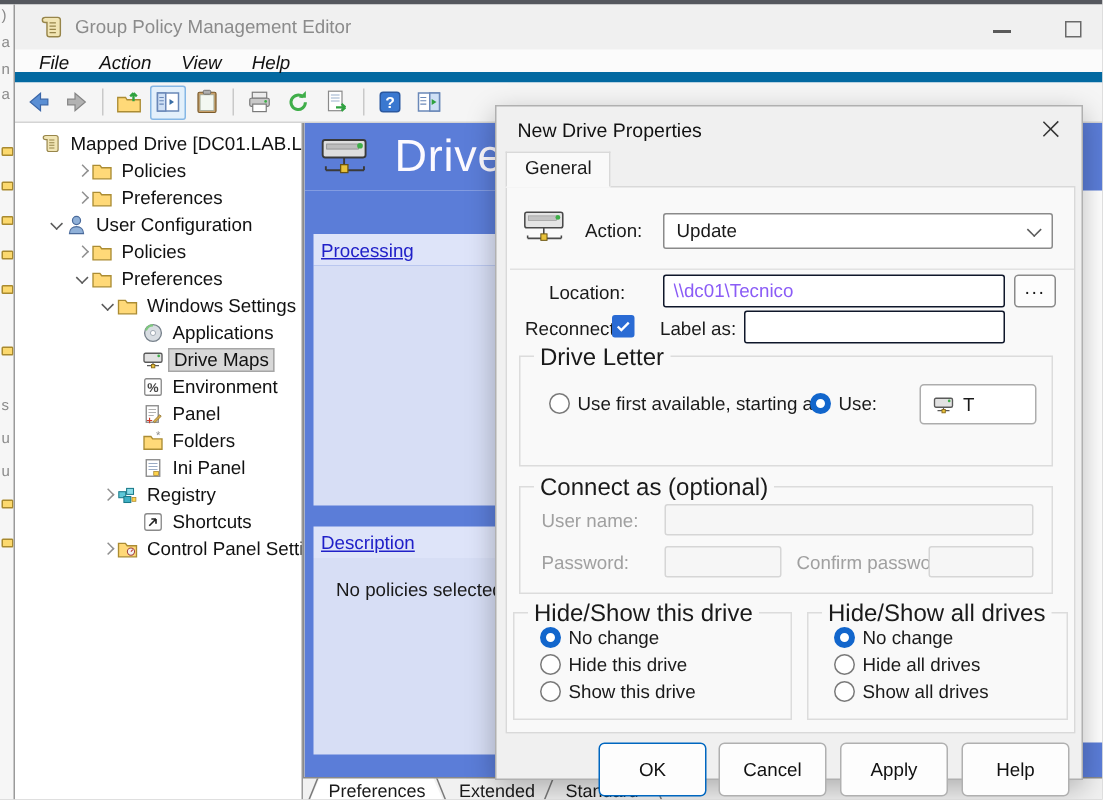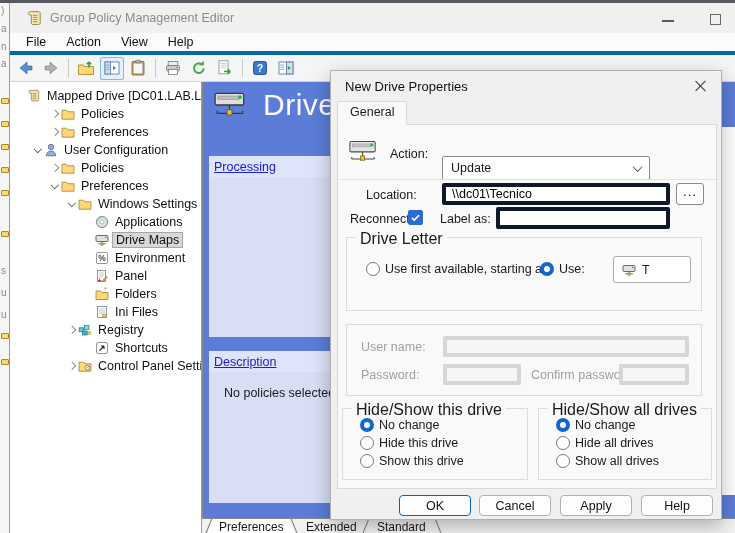--- a/index.html
+++ b/index.html
@@ -11,21 +11,21 @@
   .edge-strip{position:absolute;left:0;top:3px;width:10px;height:530px;background:#f6f6f6;border-right:1px solid #9a9a9a;overflow:hidden;}
   .edge-frag{position:absolute;left:1px;font-size:10px;color:#8a8a8a;}
   .edge-folder{position:absolute;left:1px;width:8px;height:6px;background:#fcd96e;border:1px solid #a98a2f;border-radius:1px;}
 
   
   .titlebar{position:absolute;left:10px;top:3px;width:725px;height:30px;background:#f0f0f0;}
   .title-icon{position:absolute;left:16px;top:7px;width:17px;height:17px;}
   .title-text{position:absolute;left:40px;top:8px;color:#8b8b8b;font-size:12.5px;}
   .cap-min{position:absolute;left:652px;top:17px;width:12px;height:1.6px;background:#5a5a5a;}
   .cap-max{position:absolute;left:700px;top:11px;width:11px;height:11px;border:1.2px solid #6a6a6a;background:transparent;}
-  .menubar{position:absolute;left:10px;top:33px;width:725px;height:22px;background:#fbfbfb;border-bottom:4px solid #0369a1;display:flex;}
+  .menubar{position:absolute;left:10px;top:33px;width:725px;height:22px;background:#fbfbfb;border-bottom:7px solid #0369a1;display:flex;font-style:italic;}
   .menu-item{padding:2px 10px;font-size:12.5px;color:#111;}
   .toolbar{position:absolute;left:10px;top:55px;width:725px;height:27px;background:#f5f5f5;border-bottom:1px solid #d4d4d4;display:flex;align-items:center;padding-left:2px;}
   .tbtn{width:24px;height:23px;display:flex;align-items:center;justify-content:center;margin:0 1px;}
   .tbtn.active{border:1px solid #86b7e5;background:#e3f0fb;border-radius:2px;}
   .tsep{width:1px;height:18px;background:#c9c9c9;margin:0 4px;}
 
   
   .tree{position:absolute;left:10px;top:82px;width:192px;height:451px;background:#fff;border-right:1px solid #9a9a9a;padding-top:5px;overflow:hidden;}
   .trow{display:flex;align-items:center;height:18px;white-space:nowrap;}
   .chev-slot{width:13px;height:13px;display:flex;align-items:center;justify-content:center;flex:0 0 13px;}
@@ -58,35 +58,35 @@
   .dialog{position:absolute;left:330px;top:70px;width:392px;height:450px;background:#f0f0f0;border:1px solid #b0b0b0;box-shadow:0 6px 18px rgba(0,0,0,.28);}
   .dlg-title{position:absolute;left:14px;top:8px;font-size:13px;color:#111;}
   .dlg-close{position:absolute;right:12px;top:7px;width:16px;height:16px;}
   .dlg-close::before,.dlg-close::after{content:"";position:absolute;left:7px;top:1px;width:1.4px;height:14px;background:#333;}
   .dlg-close::before{transform:rotate(45deg);} .dlg-close::after{transform:rotate(-45deg);}
   .dtab{position:absolute;top:31px;height:23px;padding:3px 12px 0;font-size:12.5px;border:1px solid #d9d9d9;background:#ececec;z-index:1;}
   .dtab.active{background:#f9f9f9;border-bottom:1px solid #f9f9f9;height:24px;top:30px;z-index:3;}
   .dpage{position:absolute;left:6px;top:53px;width:380px;height:365px;background:#f9f9f9;border:1px solid #d9d9d9;z-index:2;}
   .lbl{position:absolute;font-size:12.5px;color:#1a1a1a;white-space:nowrap;}
   .lbl.dis{color:#a0a0a0;}
-  .fld{position:absolute;background:#fff;border:4px solid #0f172a;border-radius:2px;font-size:12.5px;padding:0 6px;color:#000000;}
+  .fld{position:absolute;background:#fff;border:1px solid #0f172a;border-radius:2px;font-size:12.5px;padding:0 6px;color:#8b5cf6;}
   input.fld{outline:none;}
   .fld.dis{background:#f6f6f6;border-color:#d6d6d6;}
   .dselect{position:absolute;background:#fff;border:1px solid #8a8a8a;border-radius:2px;display:flex;align-items:center;padding:0 8px;font-size:12.5px;}
   .dselect .sel-chev{margin-left:auto;width:7px;height:7px;border-right:1.4px solid #5a5a5a;border-bottom:1.4px solid #5a5a5a;transform:rotate(45deg) translate(-1px,-1px);}
   .browse{position:absolute;background:#fdfdfd;border:1px solid #8a8a8a;border-radius:3px;display:flex;align-items:center;justify-content:center;font-size:13px;letter-spacing:1px;padding-bottom:6px;}
   .cb{position:absolute;width:15px;height:15px;background:#2a6bd4;border:1px solid #2a6bd4;border-radius:2px;display:flex;align-items:center;justify-content:center;}
   .grp{position:absolute;border:1px solid #dcdcdc;}
   .grp-label{position:absolute;top:-8px;left:9px;background:#f9f9f9;padding:0 4px;font-size:16px;color:#1a1a1a;white-space:nowrap;}
   .radio{width:14px;height:14px;border-radius:50%;background:#fff;border:1px solid #7a7a7a;flex:0 0 14px;}
   .radio.on{border:4.5px solid #1266cc;}
   .ropt{position:absolute;display:flex;align-items:center;font-size:12.5px;white-space:nowrap;}
   .ropt span{margin-left:5px;}
   .hr{position:absolute;height:1px;background:#e2e2e2;}
-  .dbtn{position:absolute;top:424px;width:72px;height:21px;background:#fdfdfd;border:1px solid #b0b0b0;border-radius:4px;display:flex;align-items:center;justify-content:center;font-size:12.5px;color:#111;}
+  .dbtn{position:absolute;top:424px;width:72px;height:36px;background:#fdfdfd;border:1px solid #b0b0b0;border-radius:4px;display:flex;align-items:center;justify-content:center;font-size:12.5px;color:#111;}
   .dbtn.default{border:1.6px solid #0067c0;}
   .dldrop{position:absolute;background:#fff;border:1px solid #adadad;border-radius:3px;display:flex;align-items:center;padding:0 7px;font-size:12.5px;}
   svg{display:block;}
 </style>
 </head>
 <body>
 
 <div class="screen">
 
   <div class="top-strip"></div>
@@ -348,21 +348,21 @@
 
     <div class="trow" style="padding-left:72px">
       <span class="chev-slot"></span>
       <span class="ticon">
           <svg width="14" height="14" viewBox="0 0 14 14">
             <rect x="2.5" y="1.5" width="9" height="11" fill="#fff" stroke="#8a8a8a" stroke-width=".9"></rect>
             <path d="M4 4h6M4 6h6M4 8h6" stroke="#9aabc4" stroke-width=".7"></path>
             <rect x="7.5" y="9.3" width="3.2" height="2.6" fill="#ffd34a" stroke="#a8842a" stroke-width=".5"></rect>
           </svg>
         </span>
-      <span class="tlabel">Ini Files</span>
+      <span class="tlabel">Ini Panel</span>
     </div>
 
     <div class="trow" style="padding-left:55px">
       <span class="chev-slot">
           <span class="ch right"></span>
         </span>
       <span class="ticon">
           <svg width="14" height="14" viewBox="0 0 14 14">
             <rect x="1.2" y="4.8" width="4.6" height="4" fill="#5fc8d8" stroke="#1a7a8a" stroke-width=".7"></rect>
             <rect x="6.4" y="2.6" width="4.6" height="4" fill="#8adce8" stroke="#1a7a8a" stroke-width=".7"></rect>
@@ -449,21 +449,21 @@
       <span style="position:absolute;left:10px;top:10px">
         <svg width="30" height="30" viewBox="0 0 32 32">
             <rect x="2" y="7" width="27" height="11" rx="1.5" fill="#e4e4e4" stroke="#4a4a4a" stroke-width="1.1"></rect>
             <rect x="4.5" y="9.5" width="20" height="3.2" fill="#c3c3c3" stroke="#9a9a9a" stroke-width=".5"></rect>
             <circle cx="25.5" cy="10.6" r="1.7" fill="#3fae49"></circle>
             <path d="M15.5 18v4.5M4 25.5h24M4 23.5v2M28 23.5v2" stroke="#4a4a4a" stroke-width="1.1" fill="none"></path>
             <rect x="13.4" y="22.3" width="4.4" height="4.6" fill="#e8c23a" stroke="#6a5412" stroke-width=".7"></rect>
           </svg>
       </span>
       <span class="lbl" style="left:52px;top:22px">Action:</span>
-      <div class="dselect" style="left:104px;top:31px;width:208px;height:24px">
+      <div class="dselect" style="left:104px;top:17px;width:260px;height:24px">
         <span>Update</span>
         <span class="sel-chev"></span>
       </div>
 
       <div class="hr" style="left:2px;top:54px;width:376px"></div>
 
       <span class="lbl" style="left:28px;top:63px">Location:</span>
       <input class="fld" style="left: 104px; top: 58px; width: 228px; height: 22px;" value="\\dc01\Tecnico">
       <div class="browse" style="left:338px;top:58px;width:28px;height:22px">...</div>
 
@@ -492,20 +492,21 @@
               <circle cx="10.8" cy="4.3" r=".9" fill="#3fae49"></circle>
               <path d="M7 8.5v1.7M3 10.8h8" stroke="#5a5a5a" stroke-width=".8"></path>
               <rect x="6" y="10" width="2.2" height="2.2" fill="#e8c23a" stroke="#8a6a1a" stroke-width=".6"></rect>
             </svg>
           <span>T</span>
           <span class="sel-chev"></span>
         </div>
       </div>
 
       <div class="grp" style="left:8px;top:199px;width:356px;height:72px">
+        <span class="grp-label">Connect as (optional)</span>
         <span class="lbl dis" style="left:14px;top:15px">User name:</span>
         <input class="fld dis" style="left: 96px; top: 11px; width: 246px; height: 21px;" disabled="">
         <span class="lbl dis" style="left:14px;top:43px">Password:</span>
         <input class="fld dis" style="left: 96px; top: 39px; width: 78px; height: 21px;" disabled="">
         <span class="lbl dis" style="left:184px;top:43px">Confirm password:</span>
         <input class="fld dis" style="left: 272px; top: 39px; width: 70px; height: 21px;" disabled="">
       </div>
 
       <div class="grp" style="left:4px;top:283px;width:186px;height:72px">
         <span class="grp-label">Hide/Show this drive</span>

